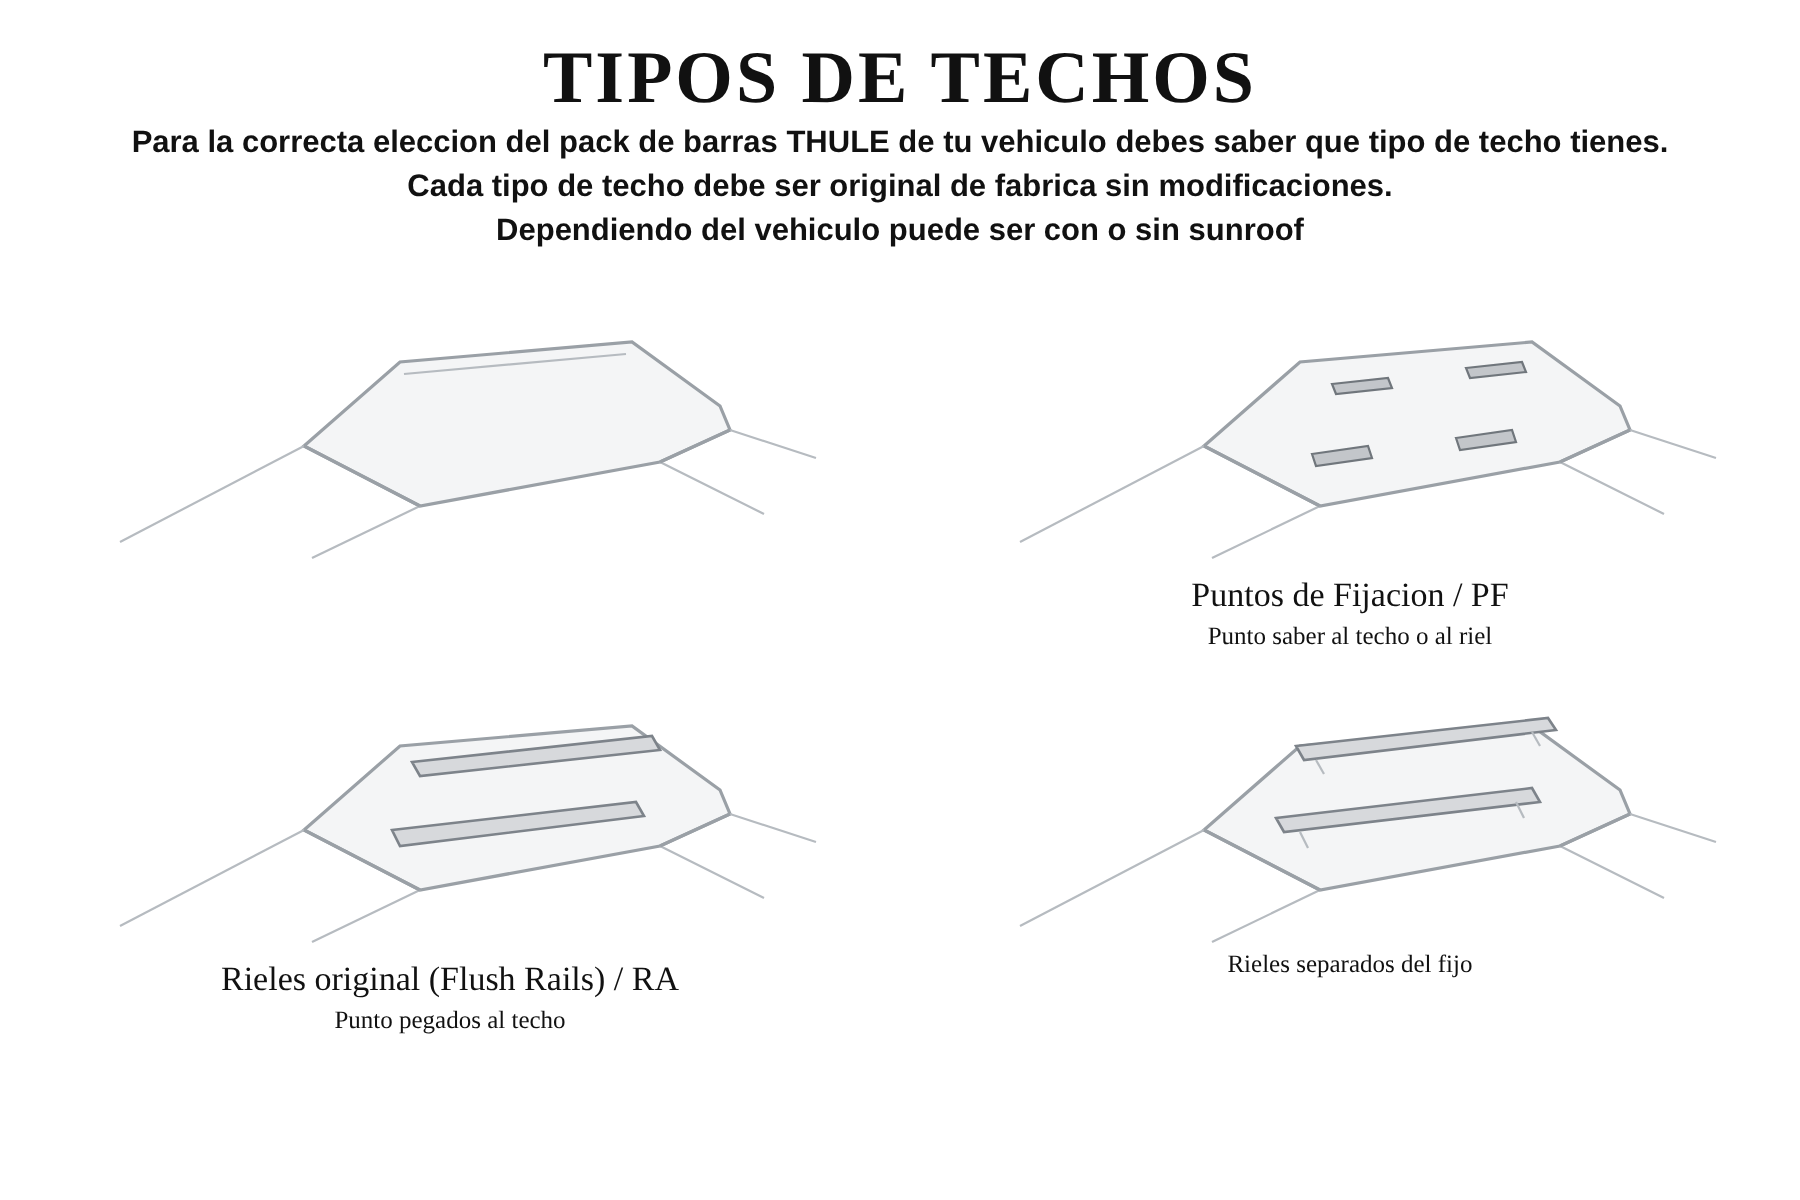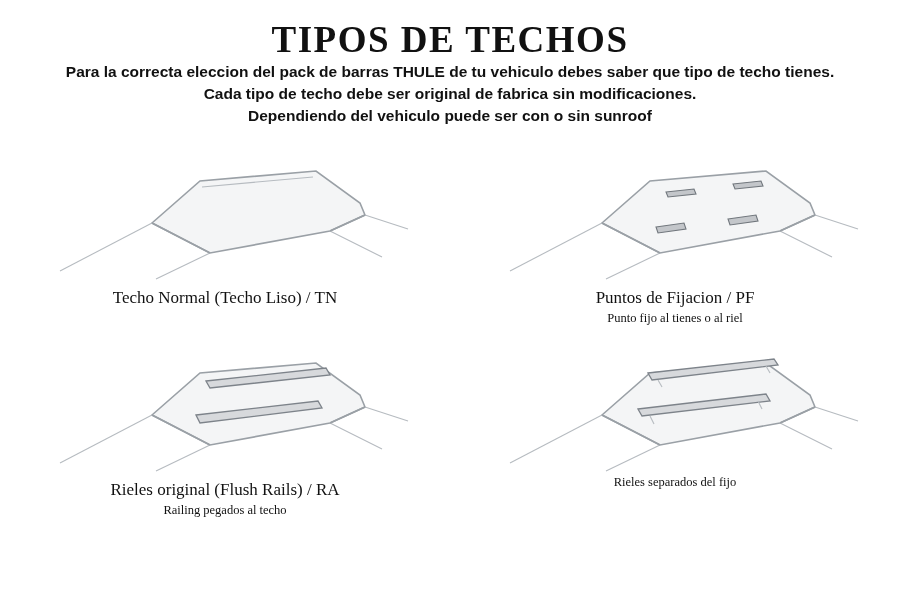--- a/index.html
+++ b/index.html
@@ -125,21 +125,20 @@
           <path class="thin" d="M180 108 L126 134"></path>
           <path class="roof-line" d="M122 78 L180 108"></path>
 
           <path class="thin" d="M335 70 L378 84"></path>
           <path class="thin" d="M300 86 L352 112"></path>
           <path class="roof-line" d="M300 86 L335 70"></path>
 
           <path class="thin" d="M172 42 L283 32"></path>
         </svg>
       </div>
-      <div class="caption">Techo Normal (Techo Liso) / TN</div>
       <div class="subcaption"></div>
     </div>
 
     <div class="cell">
       <div class="art">
         <svg viewBox="0 0 390 135" preserveAspectRatio="xMidYMid meet">
           <path class="roof-fill" d="M122 78 L170 36 L286 26 L330 58 L335 70 L300 86 L180 108 Z"></path>
           <path class="thin" d="M122 78 L30 126"></path>
           <path class="thin" d="M180 108 L126 134"></path>
           <path class="roof-line" d="M122 78 L180 108"></path>
@@ -147,40 +146,40 @@
           <path class="thin" d="M300 86 L352 112"></path>
           <path class="roof-line" d="M300 86 L335 70"></path>
 
           <path class="pad" d="M186 47 L214 44 L216 49 L188 52 Z"></path>
           <path class="pad" d="M253 39 L281 36 L283 41 L255 44 Z"></path>
           <path class="pad" d="M176 82 L204 78 L206 84 L178 88 Z"></path>
           <path class="pad" d="M248 74 L276 70 L278 76 L250 80 Z"></path>
         </svg>
       </div>
       <div class="caption">Puntos de Fijacion / PF</div>
-      <div class="subcaption">Punto fijo al tienes o al riel</div>
+      <div class="subcaption">Punto saber al techo o al riel</div>
     </div>
 
     <div class="cell">
       <div class="art">
         <svg viewBox="0 0 390 135" preserveAspectRatio="xMidYMid meet">
           <path class="roof-fill" d="M122 78 L170 36 L286 26 L330 58 L335 70 L300 86 L180 108 Z"></path>
           <path class="thin" d="M122 78 L30 126"></path>
           <path class="thin" d="M180 108 L126 134"></path>
           <path class="roof-line" d="M122 78 L180 108"></path>
           <path class="thin" d="M335 70 L378 84"></path>
           <path class="thin" d="M300 86 L352 112"></path>
           <path class="roof-line" d="M300 86 L335 70"></path>
 
           <path class="rail" d="M176 44 L296 31 L300 38 L180 51 Z"></path>
           <path class="rail" d="M166 78 L288 64 L292 71 L170 86 Z"></path>
         </svg>
       </div>
       <div class="caption">Rieles original (Flush Rails) / RA</div>
-      <div class="subcaption">Railing pegados al techo</div>
+      <div class="subcaption">Punto pegados al techo</div>
     </div>
 
     <div class="cell">
       <div class="art">
         <svg viewBox="0 0 390 135" preserveAspectRatio="xMidYMid meet">
           <path class="roof-fill" d="M122 78 L170 36 L286 26 L330 58 L335 70 L300 86 L180 108 Z"></path>
           <path class="thin" d="M122 78 L30 126"></path>
           <path class="thin" d="M180 108 L126 134"></path>
           <path class="roof-line" d="M122 78 L180 108"></path>
           <path class="thin" d="M335 70 L378 84"></path>

